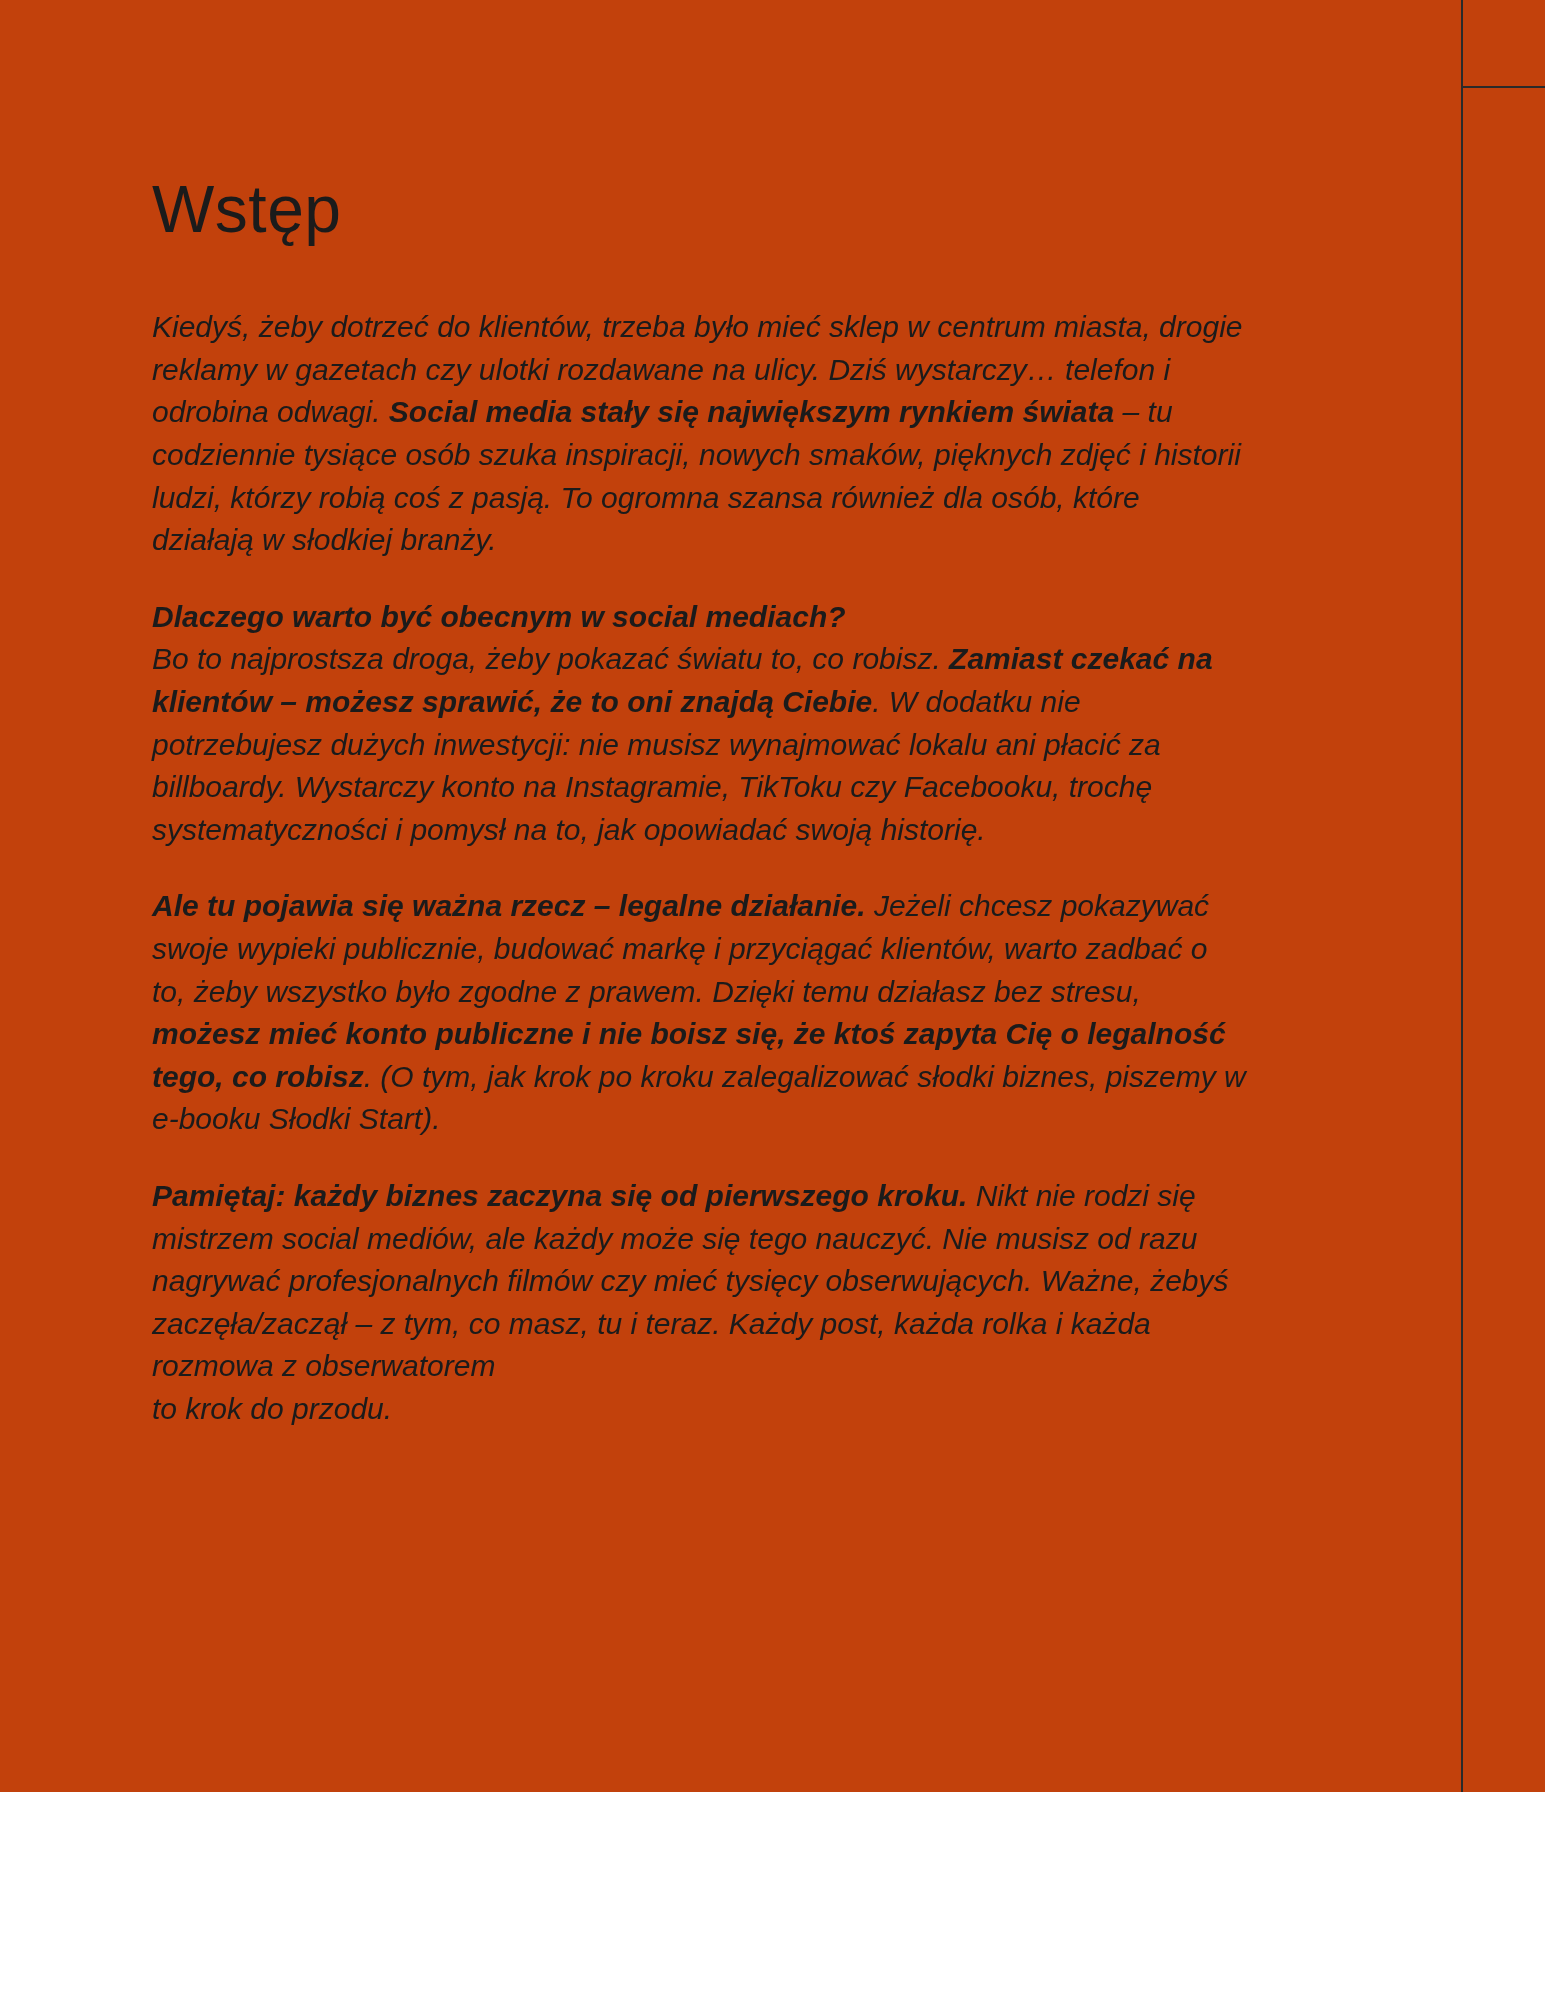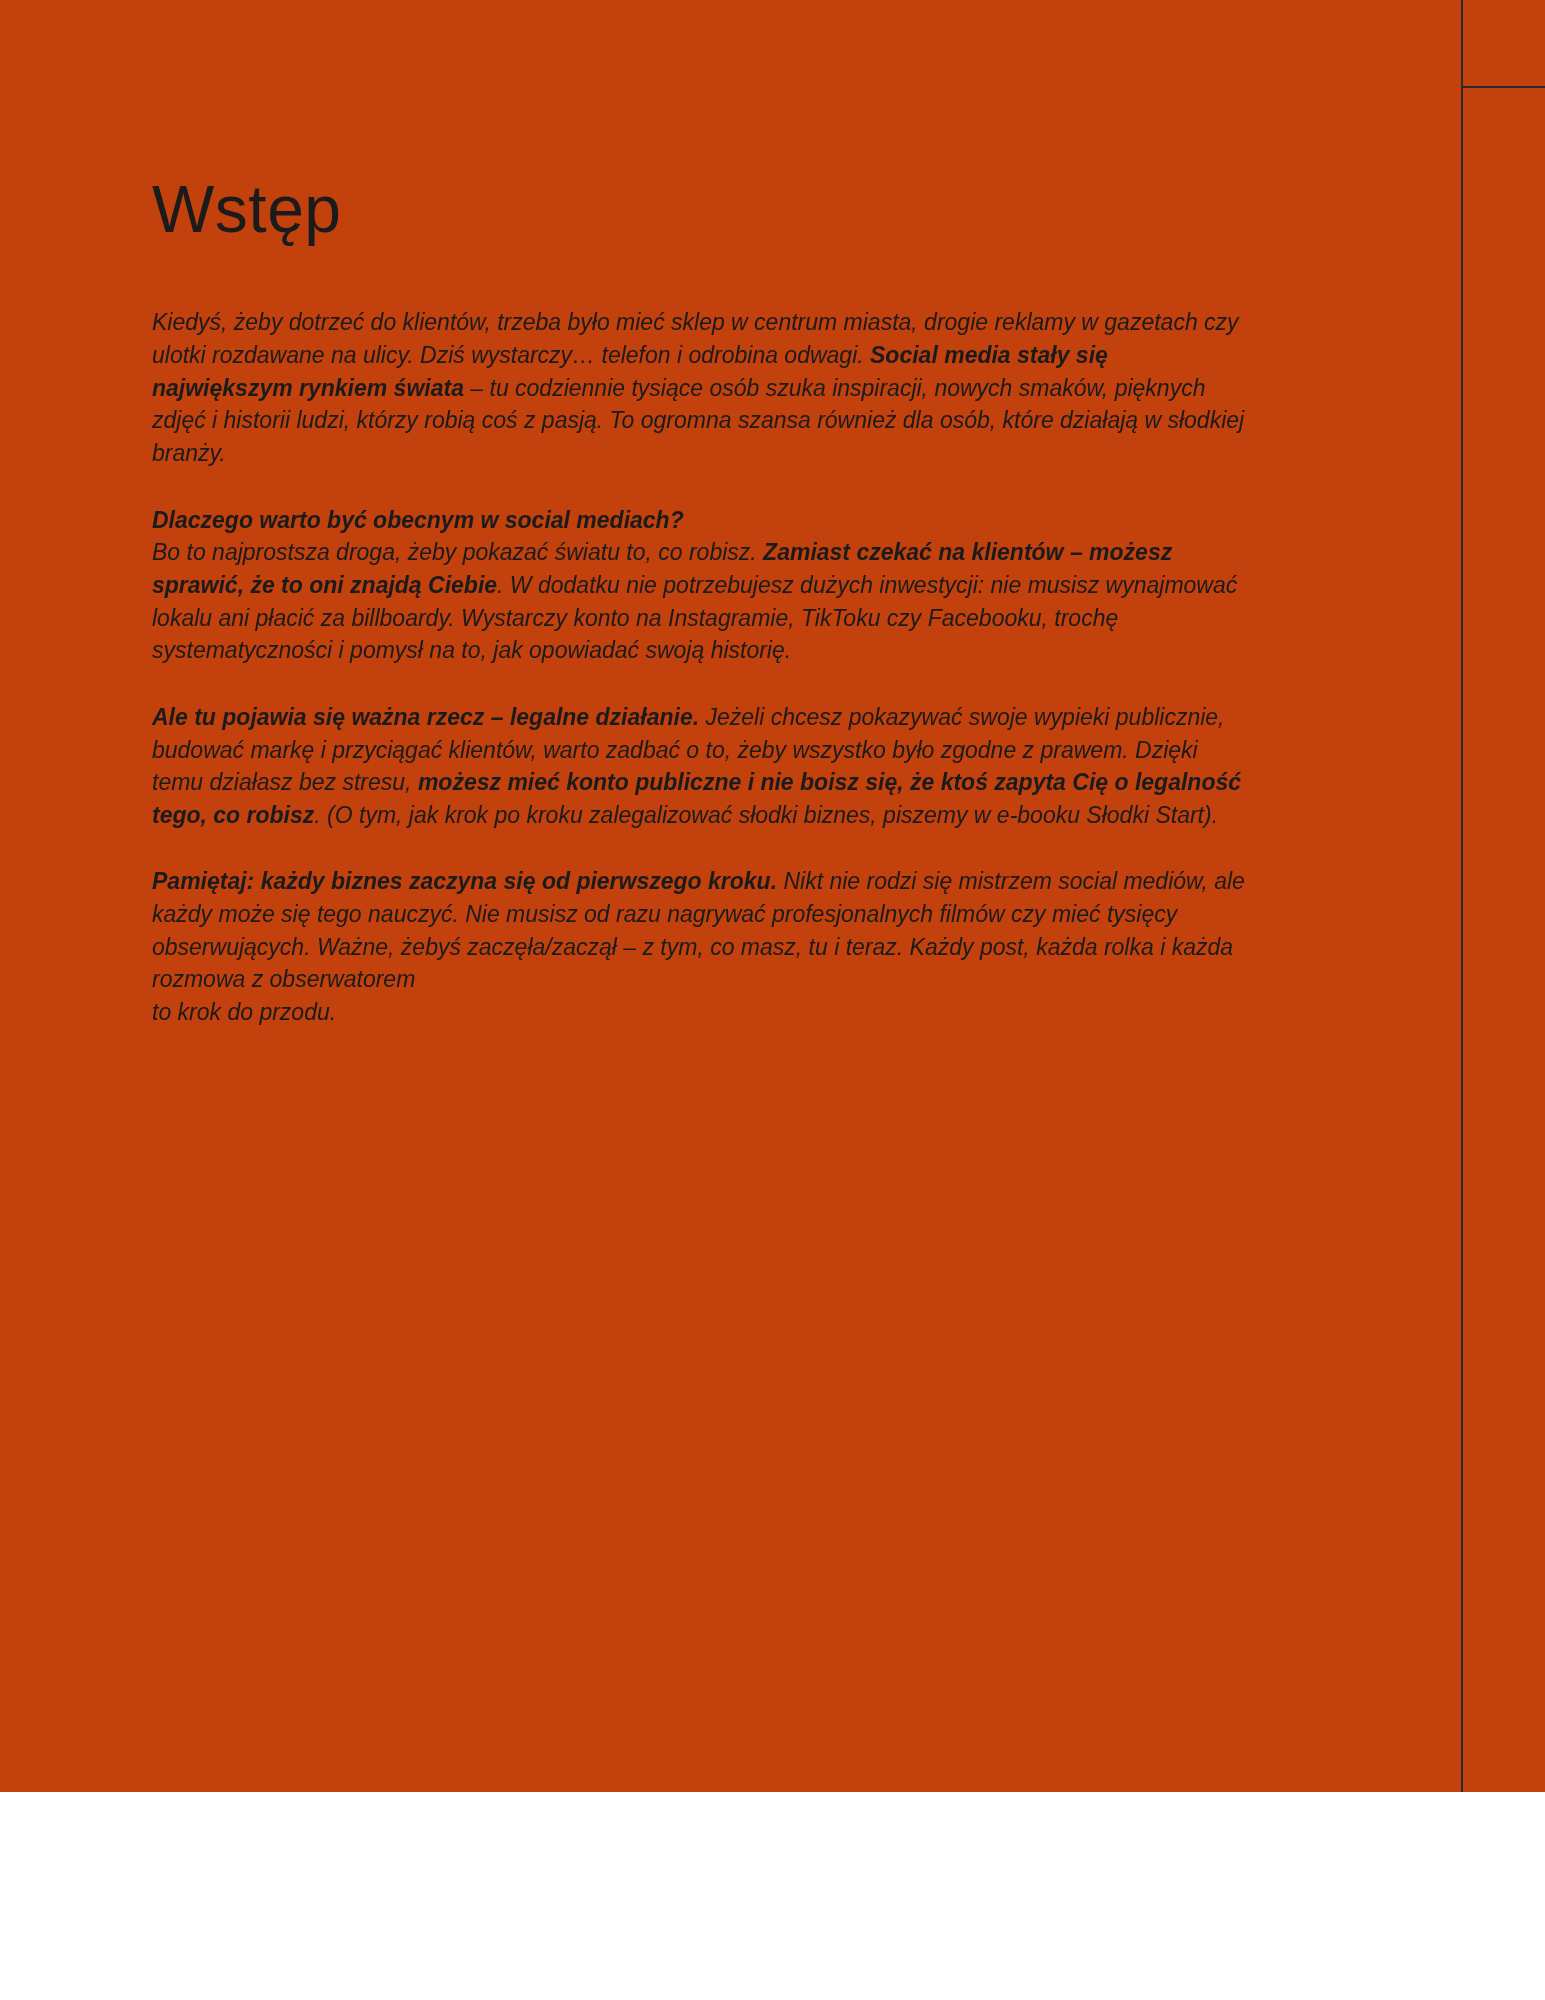--- a/index.html
+++ b/index.html
@@ -53,21 +53,21 @@
   .page-title {
     font-size: 66px;
     font-weight: 400;
     letter-spacing: 0.5px;
     color: #1b1b1b;
     margin: 0 0 62px 0;
     line-height: 1.05;
   }
 
   .body-block {
-    font-size: 23px;
+    font-size: 30px;
     line-height: 1.42;
     font-style: italic;
     color: #1b1b1b;
     margin: 0 0 34px 0;
     max-width: 1095px;
   }
   .body-block:last-child { margin-bottom: 0; }
 
   .b { font-weight: 700; }
 

